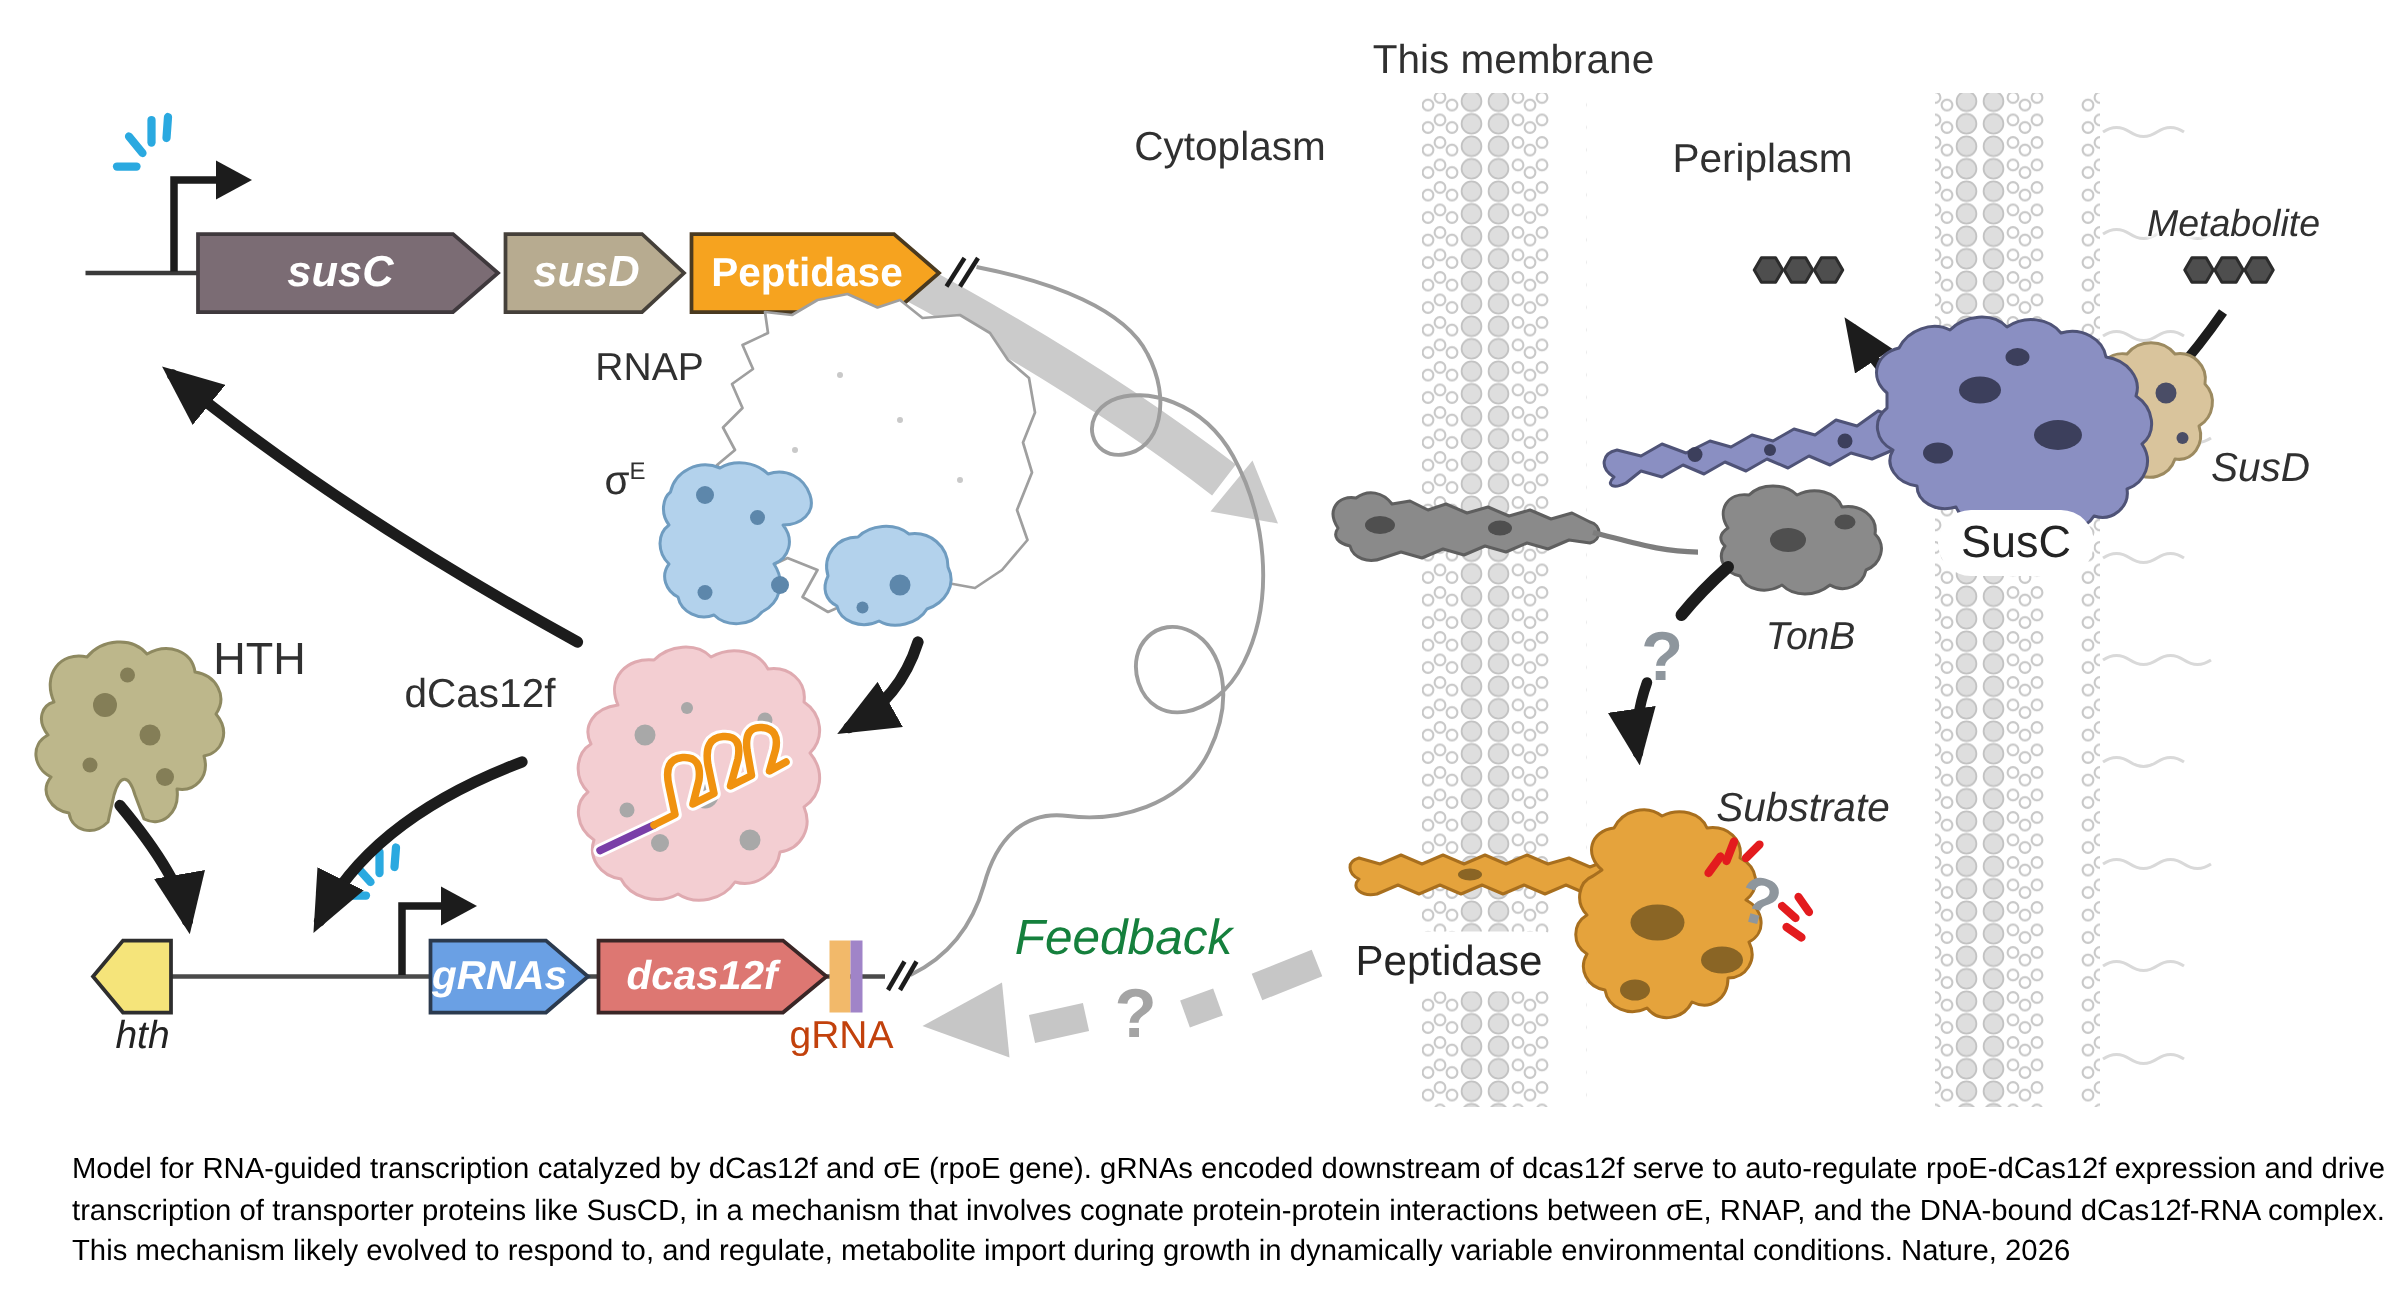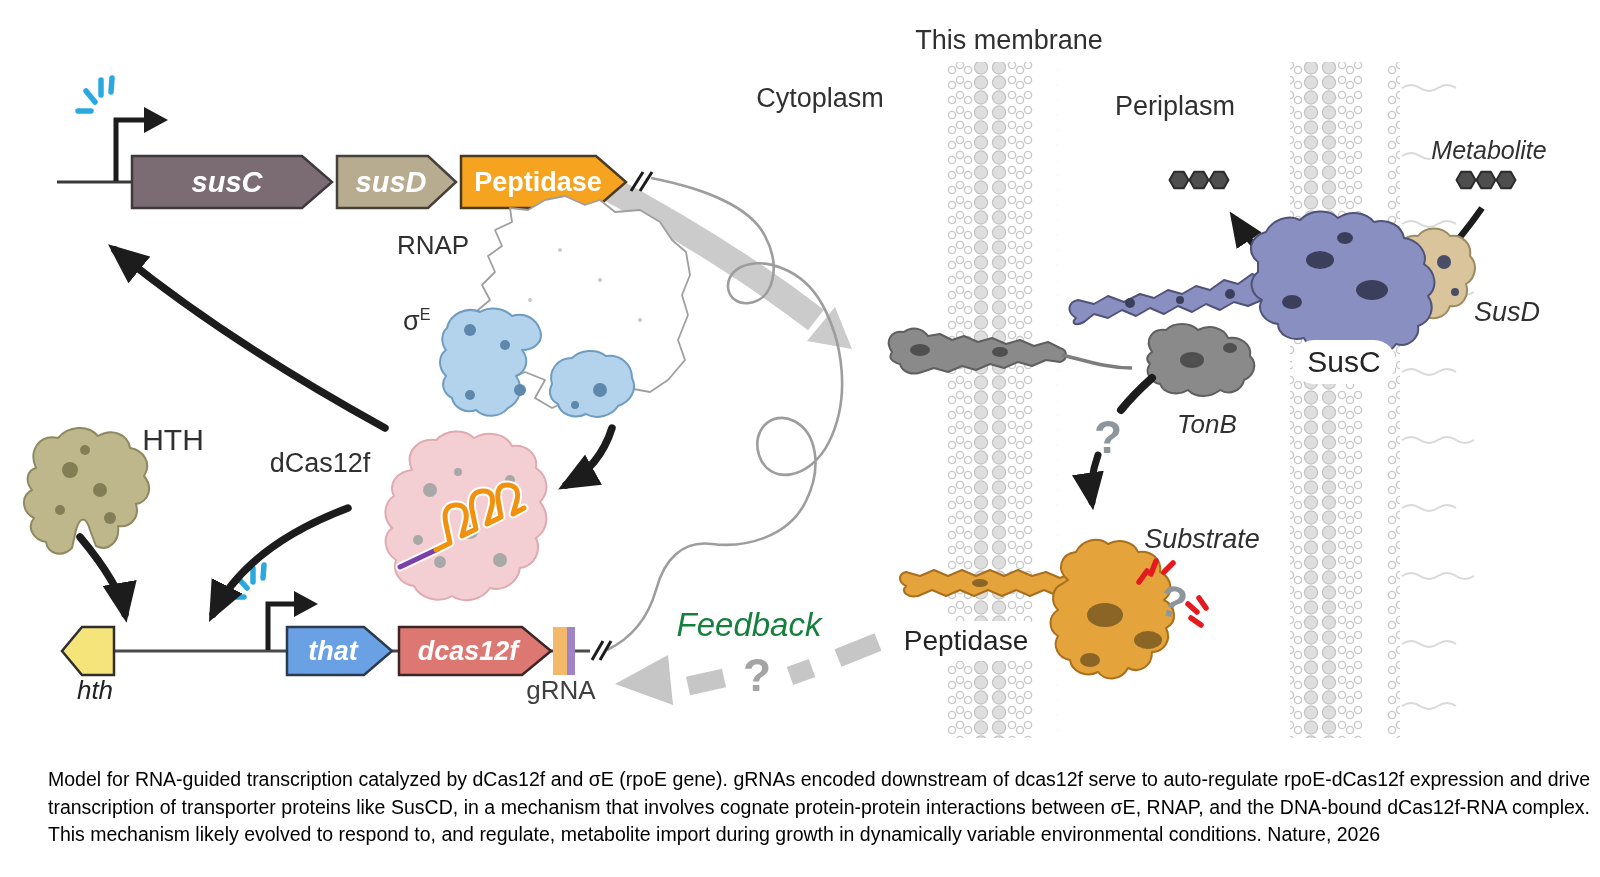--- a/index.html
+++ b/index.html
@@ -322,20 +322,20 @@
 <div class="pill" style="left:966px;top:641px;width:162px;height:40px;font-size:28px;">Peptidase</div>
 <div class="lbl" style="left:749px;top:625px;font-size:33px;color:#15803d;font-style:italic;">Feedback</div>
 
 <div class="qmark" style="left:1108px;top:437px;font-size:46px;">?</div>
 <div class="qmark" style="left:1173px;top:602px;font-size:44px;transform:translate(-50%,-50%) rotate(15deg);">?</div>
 <div class="qmark" style="left:757px;top:675px;font-size:46px;color:#a4a4a4;">?</div>
 
 <div class="genelbl" style="left:227px;top:182px;font-size:29px;font-style:italic;">susC</div>
 <div class="genelbl" style="left:391px;top:182px;font-size:29px;font-style:italic;">susD</div>
 <div class="genelbl" style="left:538px;top:182px;font-size:27px;">Peptidase</div>
-<div class="genelbl" style="left:333px;top:651px;font-size:27px;font-style:italic;">that</div>
+<div class="genelbl" style="left:333px;top:651px;font-size:27px;font-style:italic;">gRNAs</div>
 <div class="genelbl" style="left:468px;top:651px;font-size:27px;font-style:italic;">dcas12f</div>
 <div class="lbl" style="left:95px;top:690px;font-size:26px;font-style:italic;color:#222;">hth</div>
-<div class="lbl" style="left:561px;top:690px;font-size:26px;color:#404040;">gRNA</div>
+<div class="lbl" style="left:561px;top:690px;font-size:26px;color:#c2410c;">gRNA</div>
 
 <div class="caption">Model for RNA-guided transcription catalyzed by dCas12f and σE (rpoE gene). gRNAs encoded downstream of dcas12f serve to auto-regulate rpoE-dCas12f expression and drive transcription of transporter proteins like SusCD, in a mechanism that involves cognate protein-protein interactions between σE, RNAP, and the DNA-bound dCas12f-RNA complex. This mechanism likely evolved to respond to, and regulate, metabolite import during growth in dynamically variable environmental conditions. Nature, 2026</div>
 
 </div>
 
 </body></html>

